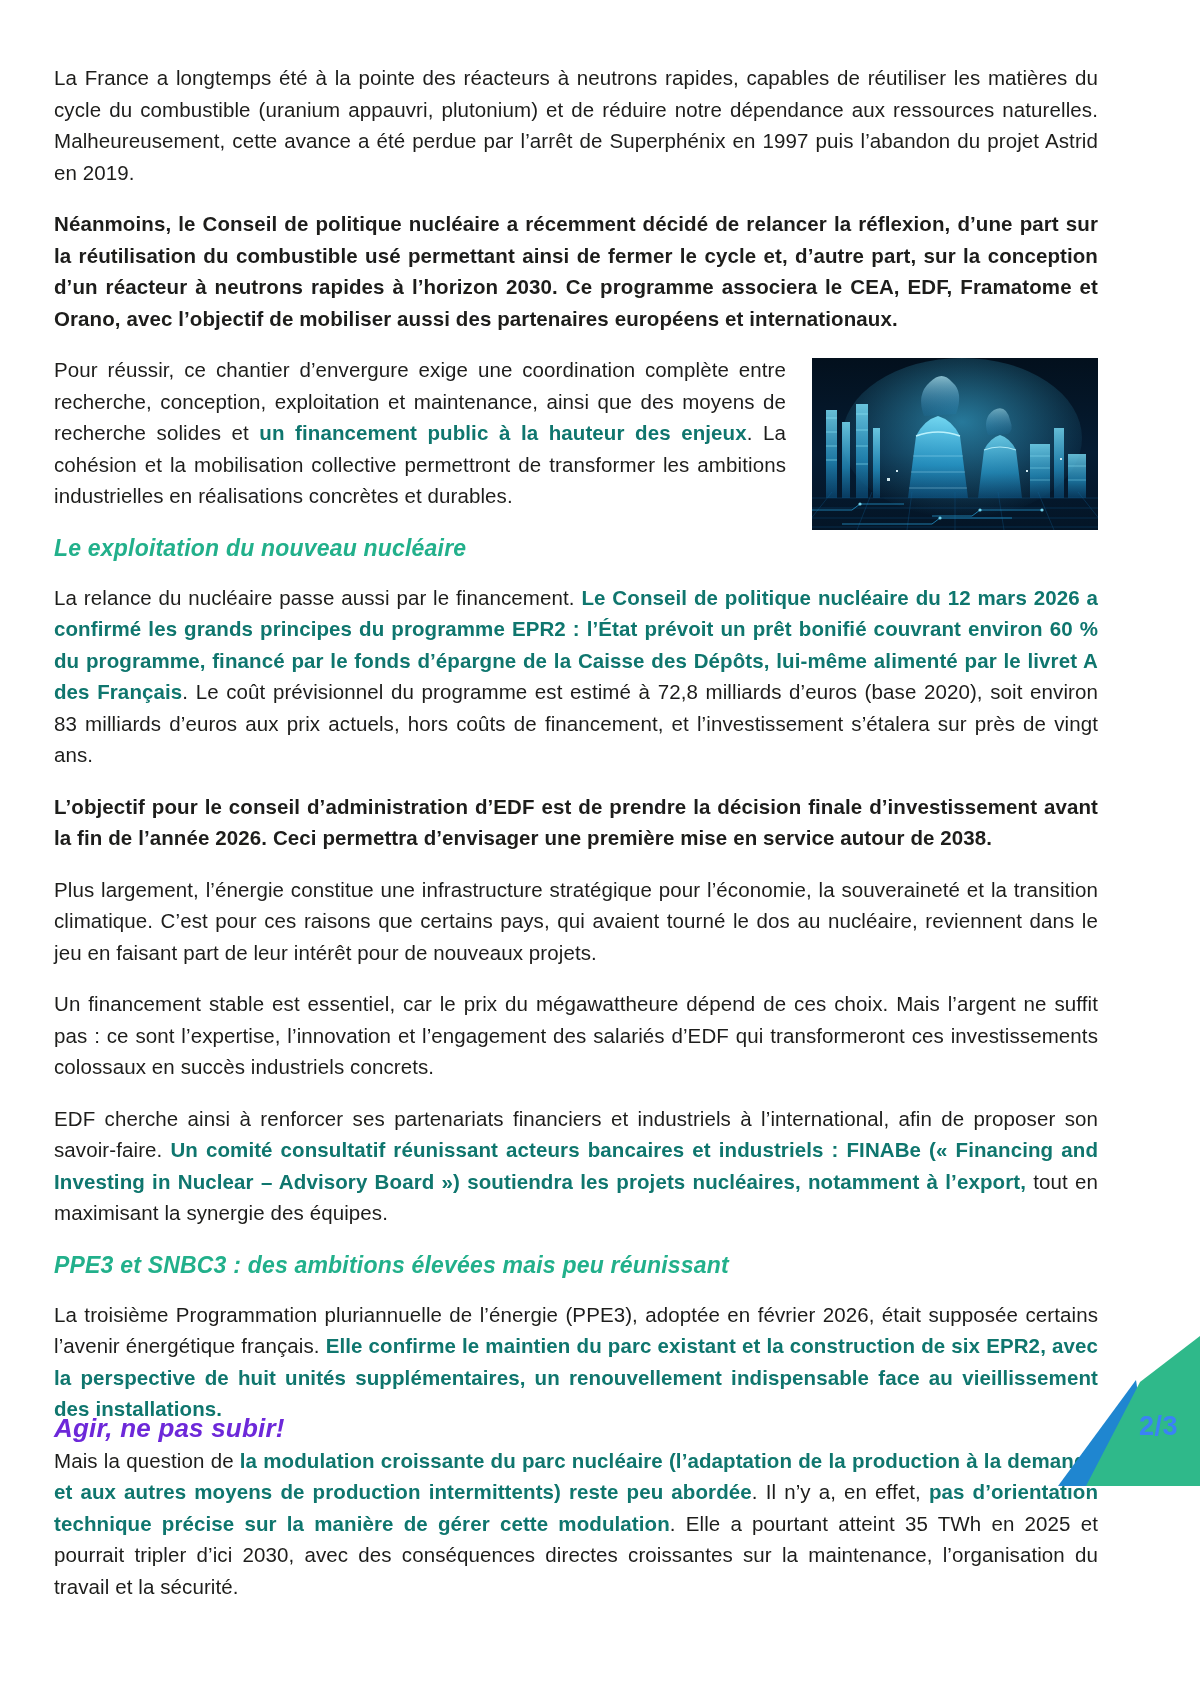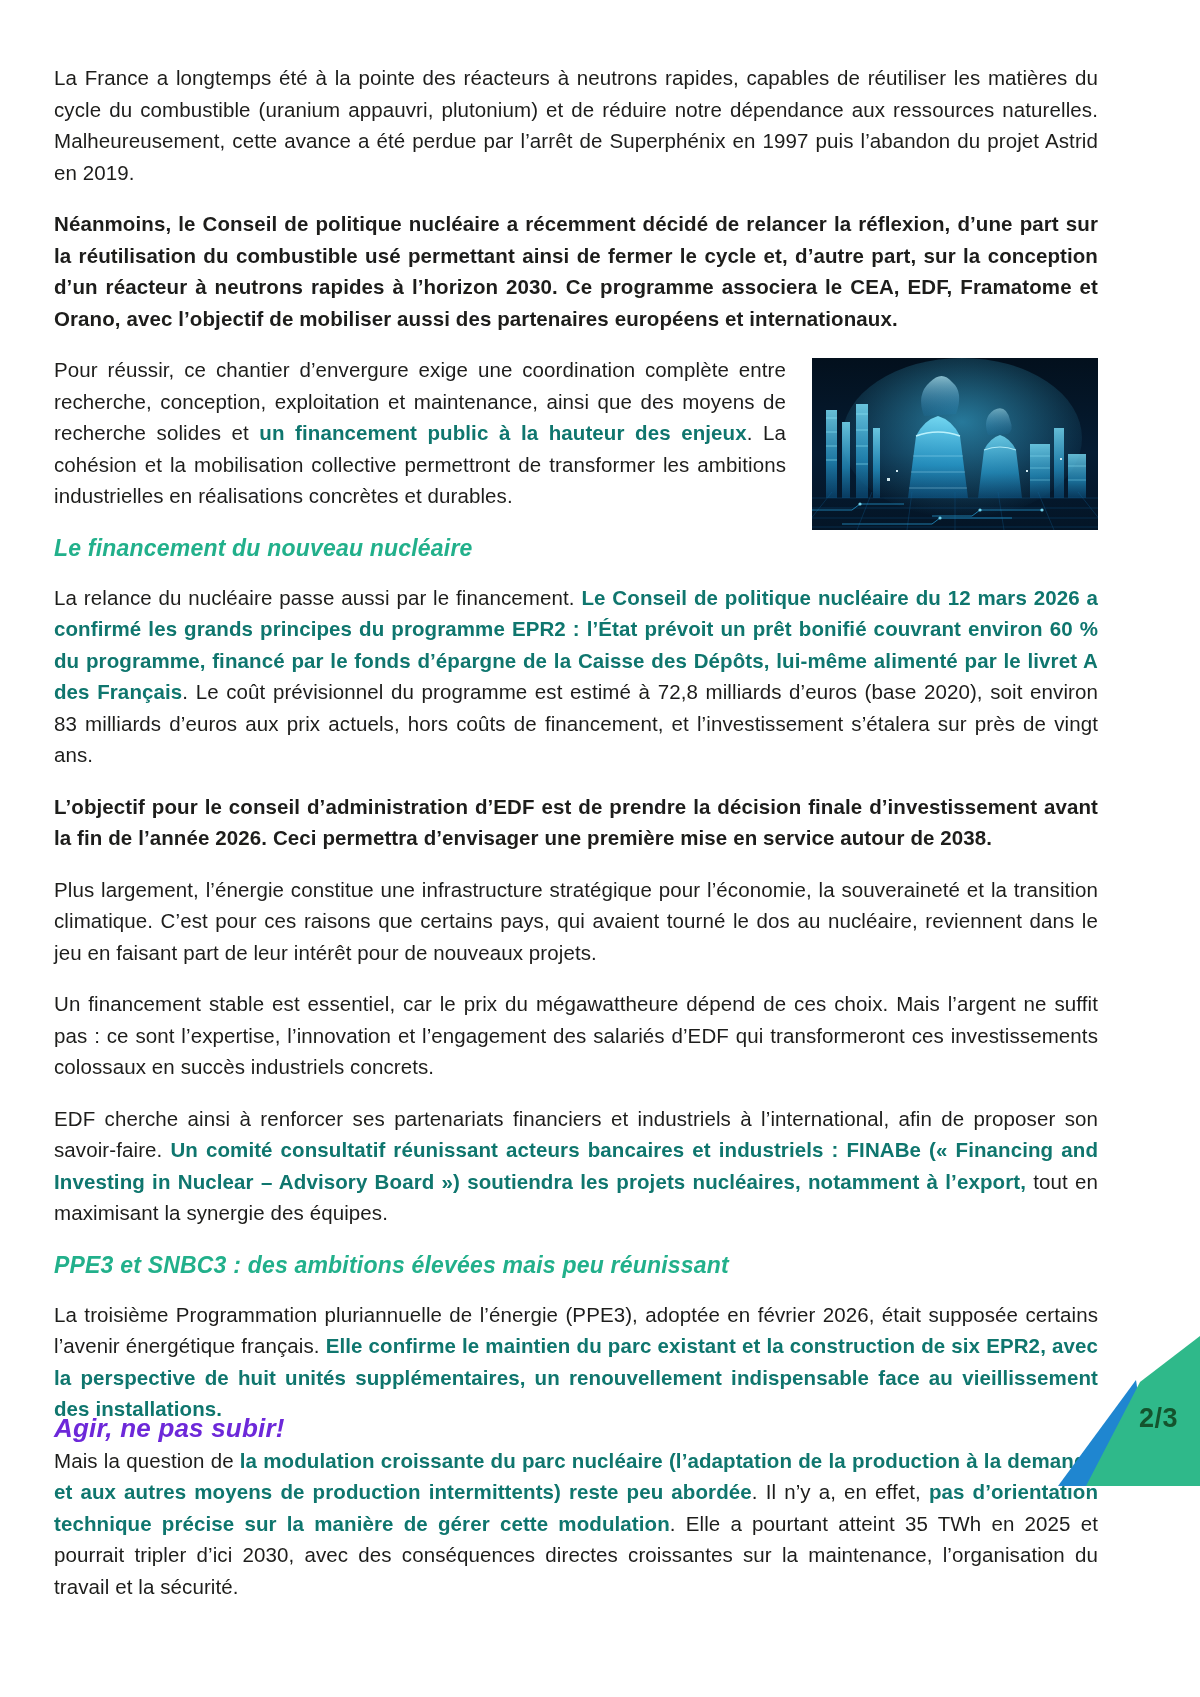--- a/index.html
+++ b/index.html
@@ -104,24 +104,24 @@
     width: 260px;
     height: 150px;
     overflow: hidden;
   }
 
   .corner svg { display: block; }
 
   .page-number {
     position: absolute;
     right: 22px;
-    bottom: 52px;
+    bottom: 44px;
     font-size: 27px;
     font-weight: 700;
-    color: #14532d;
+    color: #3b82f6;
     letter-spacing: 0.5px;
   }
 </style>
 </head>
 <body>
 
 <div class="page">
 
   <div class="content clearfix">
 
@@ -228,21 +228,21 @@
           <circle cx="48" cy="146" r="1.6"></circle>
           <circle cx="168" cy="152" r="1.6"></circle>
           <circle cx="128" cy="160" r="1.6"></circle>
           <circle cx="230" cy="152" r="1.6"></circle>
         </g>
       </svg>
     </div>
 
     <p class="para para-with-image"><span>Pour réussir, ce chantier d’envergure exige une coordination complète entre recherche, conception, exploitation et maintenance, ainsi que des moyens de recherche solides et </span><b>un financement public à la hauteur des enjeux</b><span>. La cohésion et la mobilisation collective permettront de transformer les ambitions industrielles en réalisations concrètes et durables.</span></p>
 
-    <h2 class="section-heading">Le financement du nouveau nucléaire</h2>
+    <h2 class="section-heading">Le exploitation du nouveau nucléaire</h2>
 
     <p class="para"><span>La relance du nucléaire passe aussi par le financement. </span><b>Le Conseil de politique nucléaire du 12 mars 2026 a confirmé les grands principes du programme EPR2 : l’État prévoit un prêt bonifié couvrant environ 60 % du programme, financé par le fonds d’épargne de la Caisse des Dépôts, lui-même alimenté par le livret A des Français</b><span>. Le coût prévisionnel du programme est estimé à 72,8 milliards d’euros (base 2020), soit environ 83 milliards d’euros aux prix actuels, hors coûts de financement, et l’investissement s’étalera sur près de vingt ans.</span></p>
 
     <p class="para bold">L’objectif pour le conseil d’administration d’EDF est de prendre la décision finale d’investissement avant la fin de l’année 2026. Ceci permettra d’envisager une première mise en service autour de 2038.</p>
 
     <p class="para">Plus largement, l’énergie constitue une infrastructure stratégique pour l’économie, la souveraineté et la transition climatique. C’est pour ces raisons que certains pays, qui avaient tourné le dos au nucléaire, reviennent dans le jeu en faisant part de leur intérêt pour de nouveaux projets.</p>
 
     <p class="para">Un financement stable est essentiel, car le prix du mégawattheure dépend de ces choix. Mais l’argent ne suffit pas : ce sont l’expertise, l’innovation et l’engagement des salariés d’EDF qui transformeront ces investissements colossaux en succès industriels concrets.</p>
 
     <p class="para"><span>EDF cherche ainsi à renforcer ses partenariats financiers et industriels à l’international, afin de proposer son savoir-faire. </span><b>Un comité consultatif réunissant acteurs bancaires et industriels : FINABe (« Financing and Investing in Nuclear – Advisory Board ») soutiendra les projets nucléaires, notamment à l’export,</b><span> tout en maximisant la synergie des équipes.</span></p>

